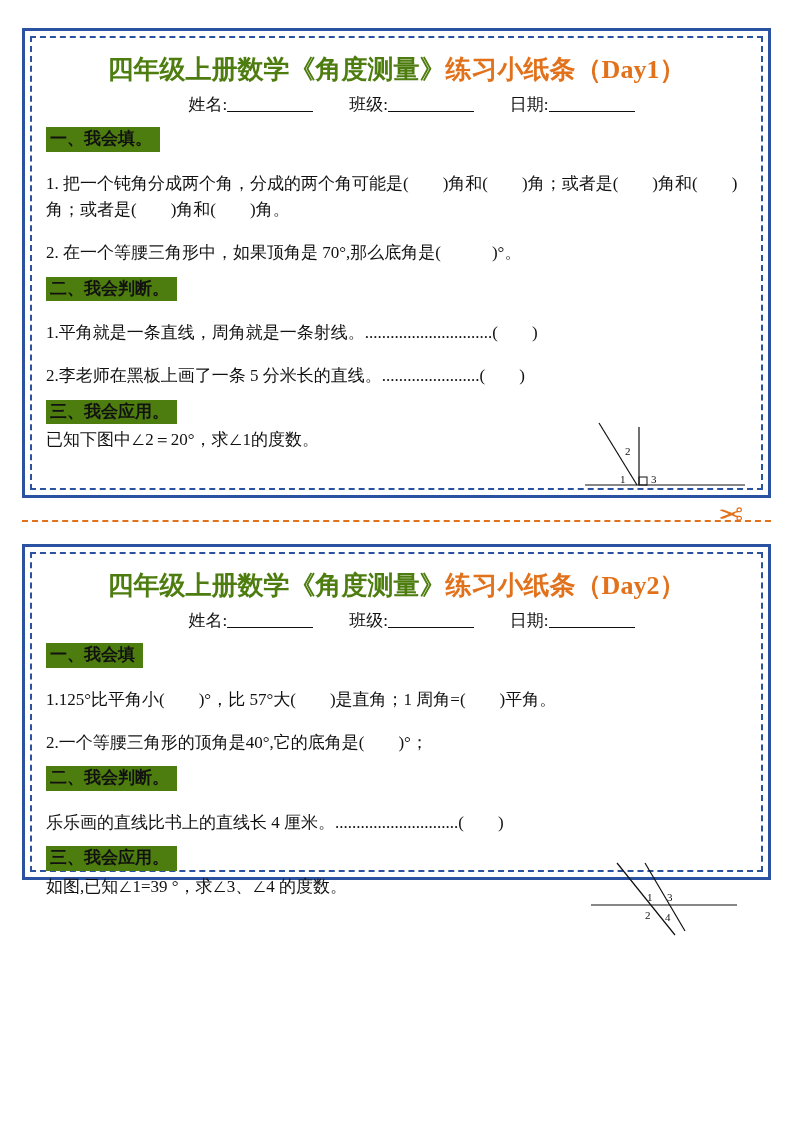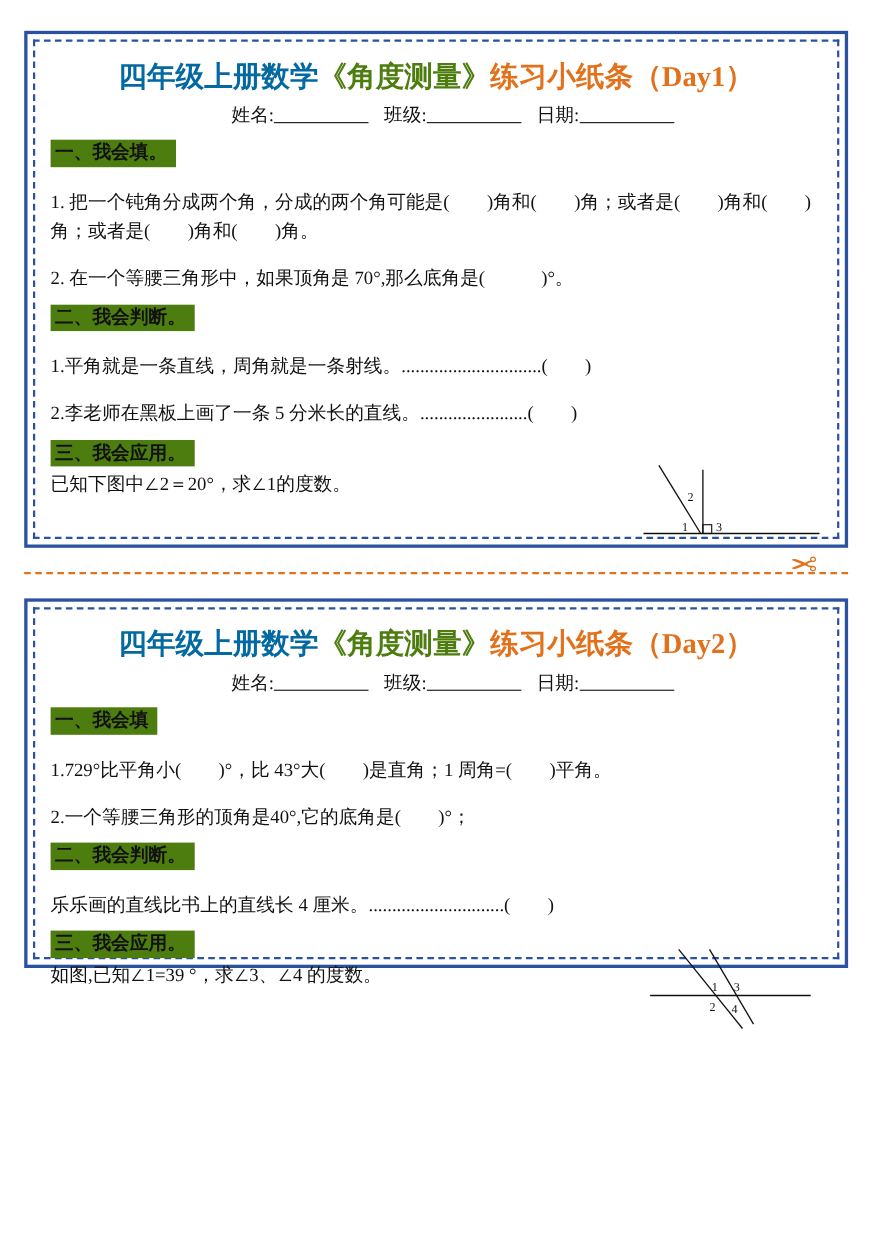--- a/index.html
+++ b/index.html
@@ -46,29 +46,29 @@
   
   .title {
     text-align: center;
     font-weight: bold;
     font-size: 26px;
     letter-spacing: 0px;
     white-space: nowrap;
     margin: 4px 0 2px 0;
     font-family: "Liberation Serif", serif;
   }
-  .title .t-black { color: #0369a1; }
+  .title .t-black { color: #4d7c0f; }
   .title .t-blue  { color: #4d7c0f; }
   .title .t-orange{ color: #e2711b; }
 
   
   .namerow {
     display: flex;
     justify-content: center;
-    gap: 14px;
+    gap: 36px;
     font-size: 17px;
     margin: 6px 0 4px 0;
     padding-left: 30px;
   }
   .namerow .field {
     white-space: nowrap;
   }
   .namerow .blank {
     display: inline-block;
     border-bottom: 1px solid #111;
@@ -191,21 +191,21 @@
         <span class="t-black">四年级上册数学</span><span class="t-blue">《角度测量》</span><span class="t-orange">练习小纸条（Day2）</span>
       </div>
 
       <div class="namerow">
         <span class="field"><span>姓名:</span><span class="blank"></span></span>
         <span class="field"><span>班级:</span><span class="blank"></span></span>
         <span class="field"><span>日期:</span><span class="blank"></span></span>
       </div>
 
       <div class="sec">一、我会填</div>
-      <div class="q">1.729°比平角小(　　)°，比 43°大(　　)是直角；1 周角=(　　)平角。</div>
+      <div class="q">1.125°比平角小(　　)°，比 57°大(　　)是直角；1 周角=(　　)平角。</div>
       <div class="q">2.一个等腰三角形的顶角是40°,它的底角是(　　)°；</div>
 
       <div class="sec">二、我会判断。</div>
       <div class="q">乐乐画的直线比书上的直线长 4 厘米。.............................(　　)</div>
 
       <div class="sec">三、我会应用。</div>
       <div class="q tight">如图,已知∠1=39 °，求∠3、∠4 的度数。</div>
 
       <div class="figwrap">
         <div class="fig2">

